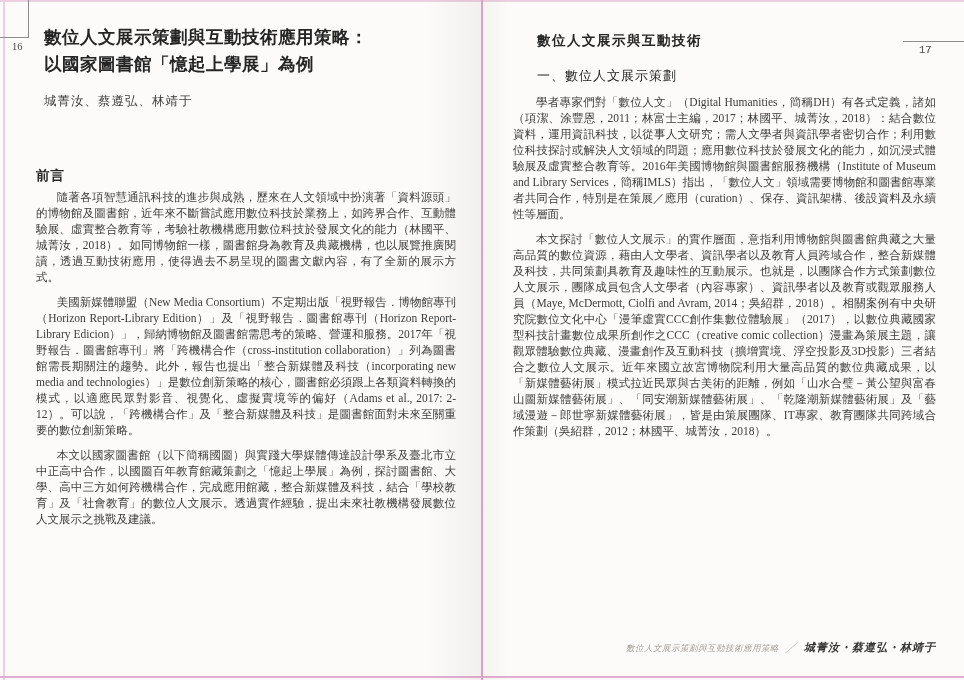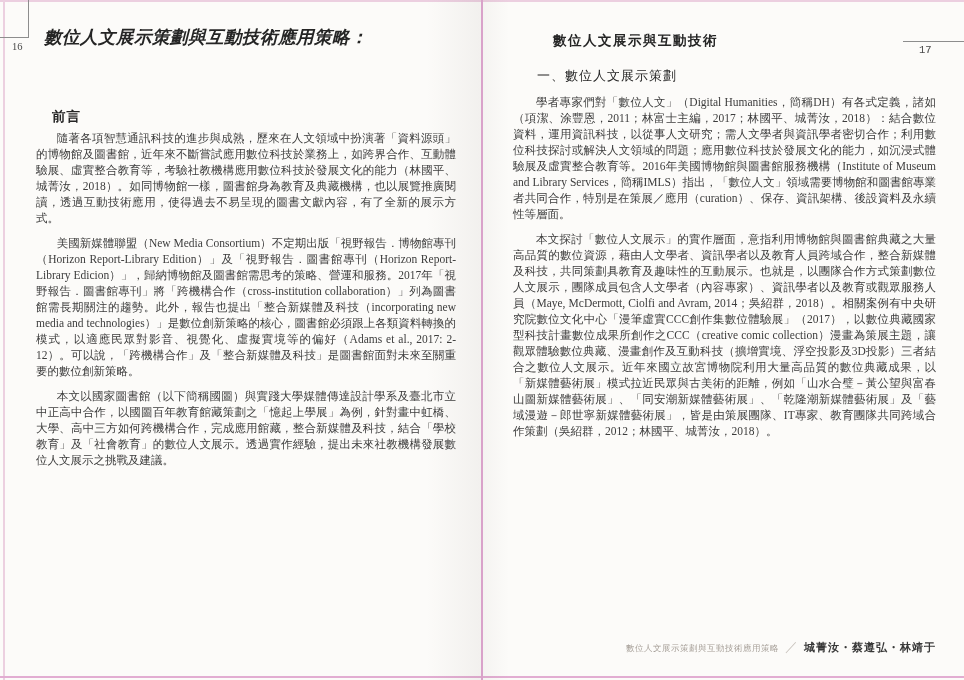--- a/index.html
+++ b/index.html
@@ -25,38 +25,38 @@
     .folio-l-h { position:absolute; left:0; top:37px; width:29px; height:1px; background:#8d8d8d; }
     .folio-l-num { position:absolute; left:12px; top:41px; font-size:10.5px; color:#4a4a4a;
       font-family:"Liberation Serif", serif; }
     .folio-r-h { position:absolute; left:903px; top:41px; width:61px; height:1px; background:#8d8d8d; }
     .folio-r-num { position:absolute; left:919px; top:44px; font-size:10.5px; color:#4a4a4a;
       font-family:Liberation Mono, monospace; }
 
     
     .lp-col { position:absolute; left:36px; top:24px; width:420px; }
     .lp-title { margin:0 0 0 8px; font-family:"Liberation Sans", sans-serif;
-      font-size:17.5px; font-weight:bold; line-height:27px; color:#252525; letter-spacing:0.5px;font-style:italic; }
+      font-size:17.5px; font-weight:bold; line-height:27px; color:#252525; letter-spacing:0.5px; }
     .lp-authors { margin:15px 0 0 8px; font-size:12.5px; color:#3d3d3d; letter-spacing:1px; }
-    .lp-heading { margin:57px 0 0 16px; font-family:"Liberation Sans", sans-serif;
+    .lp-heading { margin:57px 0 0 0; font-family:"Liberation Sans", sans-serif;
       font-size:13.5px; font-weight:bold; color:#252525; letter-spacing:1px; }
     .body-par { font-size:11.5px; line-height:16px; text-align:justify;
       text-indent:1.8em; margin:9px 0 0 0; color:#3c3c3c; }
     .lp-col .body-par:first-of-type { margin-top:4px; }
 
     
     .rp-col { position:absolute; left:513px; top:32px; width:423px; }
-    .rp-running-head { margin:0 0 0 40px; font-family:"Liberation Sans", sans-serif;
+    .rp-running-head { margin:0 0 0 24px; font-family:"Liberation Sans", sans-serif;
       font-size:13.5px; font-weight:bold; color:#252525; letter-spacing:1.5px; }
     .rp-sec-heading { margin:17px 0 3px 24px; font-family:"Liberation Sans", sans-serif;
       font-size:13px; font-weight:normal; color:#252525; letter-spacing:1px; }
     .rp-col .body-par { text-indent:2em; }
 
     
-    .rp-footer { position:absolute; right:28px; top:637px; text-align:left; white-space:nowrap; }
+    .rp-footer { position:absolute; right:28px; top:637px; text-align:left; white-space:nowrap;font-style:italic; }
     .rp-footer .f-title { font-size:8.5px; color:#a59e97; letter-spacing:0.5px; }
     .rp-footer .f-slash { font-size:13px; color:#c6c0ba; margin:0 2px; }
     .rp-footer .f-authors { font-size:11px; font-weight:bold; color:#383838; letter-spacing:1px;
       font-family:"Liberation Sans", sans-serif; }
   </style>
 </head>
 <body>
 
 <div class="spread">
 
@@ -70,25 +70,27 @@
   <div class="folio-l-v"></div>
   <div class="folio-l-h"></div>
   <div class="folio-l-num">16</div>
 
   <div class="folio-r-h"></div>
   <div class="folio-r-num">17</div>
 
   <div class="lp-col">
     <h1 class="lp-title">
       <span>數位人文展示策劃與互動技術應用策略：</span><br>
+      <span>以國家圖書館「憶起上學展」為例</span>
     </h1>
+    <div class="lp-authors">城菁汝、蔡遵弘、林靖于</div>
     <h2 class="lp-heading">前言</h2>
     <p class="body-par">隨著各項智慧通訊科技的進步與成熟，歷來在人文領域中扮演著「資料源頭」的博物館及圖書館，近年來不斷嘗試應用數位科技於業務上，如跨界合作、互動體驗展、虛實整合教育等，考驗社教機構應用數位科技於發展文化的能力（林國平、城菁汝，2018）。如同博物館一樣，圖書館身為教育及典藏機構，也以展覽推廣閱讀，透過互動技術應用，使得過去不易呈現的圖書文獻內容，有了全新的展示方式。</p>
     <p class="body-par">美國新媒體聯盟（New Media Consortium）不定期出版「視野報告．博物館專刊（Horizon Report-Library Edition）」及「視野報告．圖書館專刊（Horizon Report-Library Edicion）」，歸納博物館及圖書館需思考的策略、營運和服務。2017年「視野報告．圖書館專刊」將「跨機構合作（cross-institution collaboration）」列為圖書館需長期關注的趨勢。此外，報告也提出「整合新媒體及科技（incorporating new media and technologies）」是數位創新策略的核心，圖書館必須跟上各類資料轉換的模式，以適應民眾對影音、視覺化、虛擬實境等的偏好（Adams et al., 2017: 2-12）。可以說，「跨機構合作」及「整合新媒體及科技」是圖書館面對未來至關重要的數位創新策略。</p>
-    <p class="body-par">本文以國家圖書館（以下簡稱國圖）與實踐大學媒體傳達設計學系及臺北市立中正高中合作，以國圖百年教育館藏策劃之「憶起上學展」為例，針對畫中虹橋、大學、高中三方如何跨機構合作，完成應用館藏，整合新媒體及科技，結合「學校教育」及「社會教育」的數位人文展示。透過實作經驗，提出未來社教機構發展數位人文展示之挑戰及建議。</p>
+    <p class="body-par">本文以國家圖書館（以下簡稱國圖）與實踐大學媒體傳達設計學系及臺北市立中正高中合作，以國圖百年教育館藏策劃之「憶起上學展」為例，探討圖書館、大學、高中三方如何跨機構合作，完成應用館藏，整合新媒體及科技，結合「學校教育」及「社會教育」的數位人文展示。透過實作經驗，提出未來社教機構發展數位人文展示之挑戰及建議。</p>
   </div>
 
   <div class="rp-col">
     <div class="rp-running-head">數位人文展示與互動技術</div>
     <h2 class="rp-sec-heading">一、數位人文展示策劃</h2>
     <p class="body-par">學者專家們對「數位人文」（Digital Humanities，簡稱DH）有各式定義，諸如（項潔、涂豐恩，2011；林富士主編，2017；林國平、城菁汝，2018）：結合數位資料，運用資訊科技，以從事人文研究；需人文學者與資訊學者密切合作；利用數位科技探討或解決人文領域的問題；應用數位科技於發展文化的能力，如沉浸式體驗展及虛實整合教育等。2016年美國博物館與圖書館服務機構（Institute of Museum and Library Services，簡稱IMLS）指出，「數位人文」領域需要博物館和圖書館專業者共同合作，特別是在策展／應用（curation）、保存、資訊架構、後設資料及永續性等層面。</p>
     <p class="body-par">本文探討「數位人文展示」的實作層面，意指利用博物館與圖書館典藏之大量高品質的數位資源，藉由人文學者、資訊學者以及教育人員跨域合作，整合新媒體及科技，共同策劃具教育及趣味性的互動展示。也就是，以團隊合作方式策劃數位人文展示，團隊成員包含人文學者（內容專家）、資訊學者以及教育或觀眾服務人員（Maye, McDermott, Ciolfi and Avram, 2014；吳紹群，2018）。相關案例有中央研究院數位文化中心「漫筆虛實CCC創作集數位體驗展」（2017），以數位典藏國家型科技計畫數位成果所創作之CCC（creative comic collection）漫畫為策展主題，讓觀眾體驗數位典藏、漫畫創作及互動科技（擴增實境、浮空投影及3D投影）三者結合之數位人文展示。近年來國立故宮博物院利用大量高品質的數位典藏成果，以「新媒體藝術展」模式拉近民眾與古美術的距離，例如「山水合璧－黃公望與富春山圖新媒體藝術展」、「同安潮新媒體藝術展」、「乾隆潮新媒體藝術展」及「藝域漫遊－郎世寧新媒體藝術展」，皆是由策展團隊、IT專家、教育團隊共同跨域合作策劃（吳紹群，2012；林國平、城菁汝，2018）。</p>
   </div>
 
   <div class="rp-footer">

